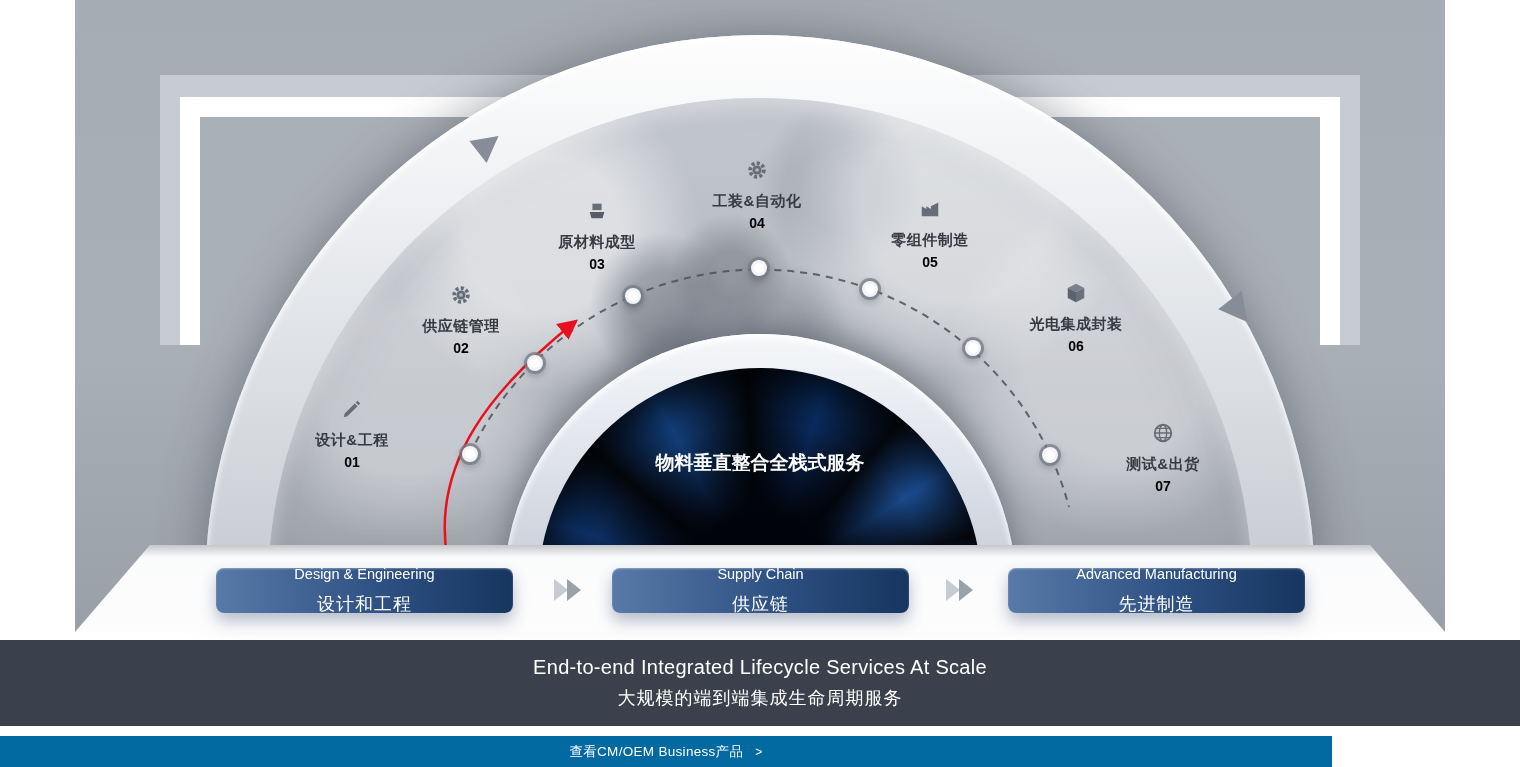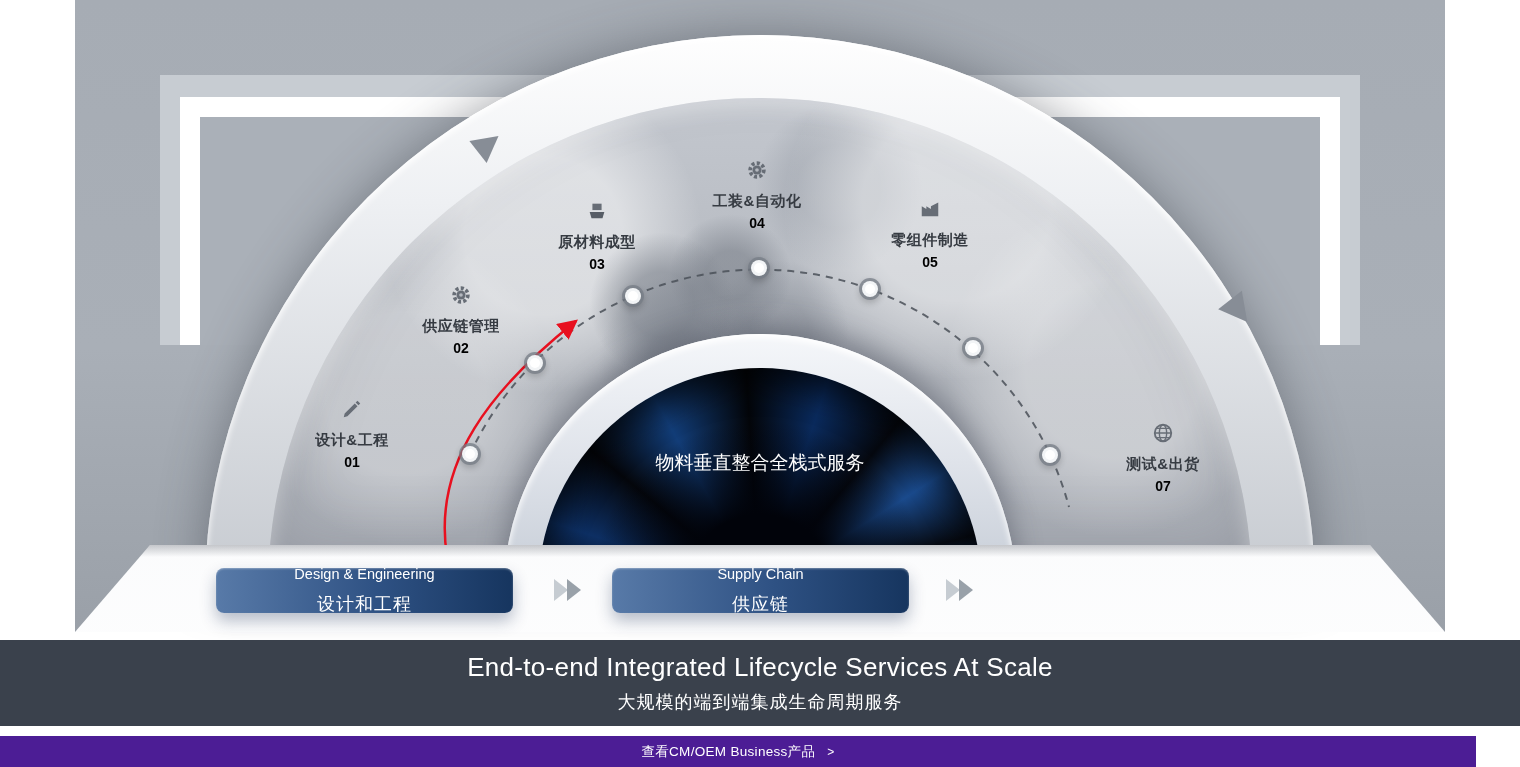--- a/index.html
+++ b/index.html
@@ -42,21 +42,21 @@
       radial-gradient(circle at 50% 100%, #01030a 0 24%, rgba(1,3,10,0) 54%),
       radial-gradient(circle at 50% 100%, rgba(0,0,0,0) 58%, rgba(0,0,0,.55) 97%),
       conic-gradient(from 270deg at 50% 100%,
         #05070d 0%, #0d2f63 5%, #04060b 11%, #123d78 17%, #030509 24%,
         #0a2a5c 30%, #05080f 36%, #1a4a8c 41%, #060a12 46%, #0d3268 49.5%,
         #000 50%, #000 100%);
     box-shadow: inset 0 12px 30px rgba(0,0,0,.6);}
 
   .center-text{position:absolute;left:560px;top:443px;width:400px;text-align:center;color:#fff;}
   .center-text .t1{font-size:20px;font-weight:bold;letter-spacing:.5px;}
-  .center-text .t2{font-size:19px;font-weight:normal;margin-top:7px;}
+  .center-text .t2{font-size:19px;font-weight:bold;margin-top:7px;}
 
   
   .overlay{position:absolute;left:0;top:0;pointer-events:none;}
 
   
   .node{position:absolute;width:10px;height:10px;border-radius:50%;background:#fff;
         transform:translate(-50%,-50%);
         box-shadow:0 0 0 3px #f2f4f6, 0 0 0 6px rgba(118,124,133,.75), 0 3px 6px 6px rgba(0,0,0,.18);}
   .n1{left:470px;top:454px}.n2{left:535px;top:363px}.n3{left:633px;top:296px}
   .n4{left:759px;top:268px}.n5{left:870px;top:289px}.n6{left:973px;top:348px}
@@ -85,23 +85,23 @@
     box-shadow:0 8px 16px rgba(20,40,80,.3), inset 0 1px 2px rgba(255,255,255,.35);cursor:pointer;}
   .btn .b-en{font-size:14.5px;}
   .btn .b-zh{font-size:18px;margin-top:10px;letter-spacing:1px;}
   .btn1{left:216px}.btn2{left:612px}.btn3{left:1008px}
   .chev{position:absolute;top:577px;}
   .chev1{left:552px}.chev2{left:944px}
 
   
   .banner{position:absolute;left:0;top:640px;width:1520px;height:86px;background:#3a414c;
     display:flex;flex-direction:column;align-items:center;justify-content:center;gap:7px;color:#fff;}
-  .banner .bn-en{font-size:26px;letter-spacing:.3px;text-align:right;}
+  .banner .bn-en{font-size:20px;letter-spacing:.3px;text-align:right;}
   .banner .bn-zh{font-size:18px;letter-spacing:1px;}
-  .footerbar{position:absolute;left:0;top:736px;width:1476px;height:31px;background:#4c1d95;
+  .footerbar{position:absolute;left:0;top:736px;width:1332px;height:31px;background:#0369a1;
     display:flex;align-items:center;justify-content:center;}
   .footer-link{color:#fff;font-size:13.5px;display:flex;align-items:center;gap:12px;
     cursor:pointer;letter-spacing:.3px;}
   .footer-link .fchev{font-size:12px;}
 </style>
 </head>
 <body>
 
 <div id="app">
 
@@ -188,20 +188,31 @@
   <div class="stage st5">
     <span class="s-icon">
       <svg width="22" height="22" viewBox="0 0 24 24">
           <path fill="#676d76" d="M3 20V9l5 3V9l5 3V9l8-4v15H3z"></path>
         </svg>
     </span>
     <div class="s-label">零组件制造</div>
     <div class="s-num">05</div>
   </div>
 
+  <div class="stage st6">
+    <span class="s-icon">
+      <svg width="22" height="22" viewBox="0 0 24 24">
+          <path fill="#7b818a" d="M12 2l9 4.5-9 4.5-9-4.5z"></path>
+          <path fill="#5d636c" d="M3 6.5l9 4.5v11l-9-4.5z"></path>
+          <path fill="#6b717a" d="M21 6.5l-9 4.5v11l9-4.5z"></path>
+        </svg>
+    </span>
+    <div class="s-label">光电集成封装</div>
+    <div class="s-num">06</div>
+  </div>
 
   <div class="stage st7">
     <span class="s-icon">
       <svg width="22" height="22" viewBox="0 0 24 24">
           <circle cx="12" cy="12" r="9" fill="none" stroke="#676d76" stroke-width="2"></circle>
           <ellipse cx="12" cy="12" rx="4" ry="9" fill="none" stroke="#676d76" stroke-width="1.5"></ellipse>
           <path d="M3 12h18M4.5 7h15M4.5 17h15" stroke="#676d76" stroke-width="1.5" fill="none"></path>
         </svg>
     </span>
     <div class="s-label">测试&amp;出货</div>
@@ -221,20 +232,24 @@
       <polygon points="15,2 29,13 15,24" fill="#99a1a9"></polygon>
   </svg>
   <div class="btn btn2">
     <div class="b-en">Supply Chain</div>
     <div class="b-zh">供应链</div>
   </div>
   <svg class="chev chev2" width="34" height="26">
     <polygon points="2,2 16,13 2,24" fill="#c6ccd2"></polygon>
       <polygon points="15,2 29,13 15,24" fill="#99a1a9"></polygon>
   </svg>
+  <div class="btn btn3">
+    <div class="b-en">Advanced Manufacturing</div>
+    <div class="b-zh">先进制造</div>
+  </div>
 
   <div class="banner">
     <div class="bn-en">End-to-end Integrated Lifecycle Services At Scale</div>
     <div class="bn-zh">大规模的端到端集成生命周期服务</div>
   </div>
 
   <div class="footerbar">
     <div class="footer-link">
       <span>查看CM/OEM Business产品</span>
       <span class="fchev">&gt;</span>

